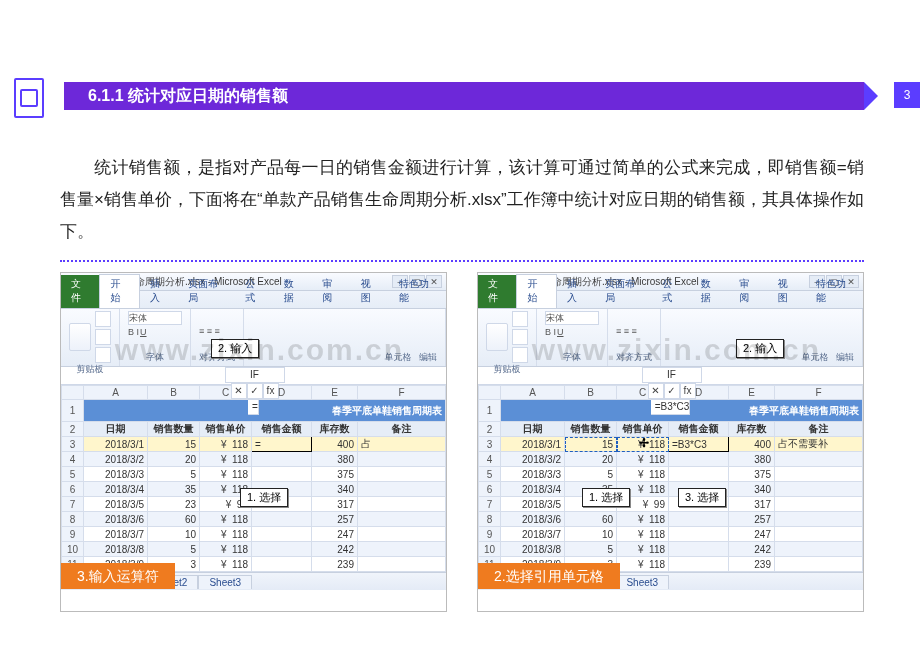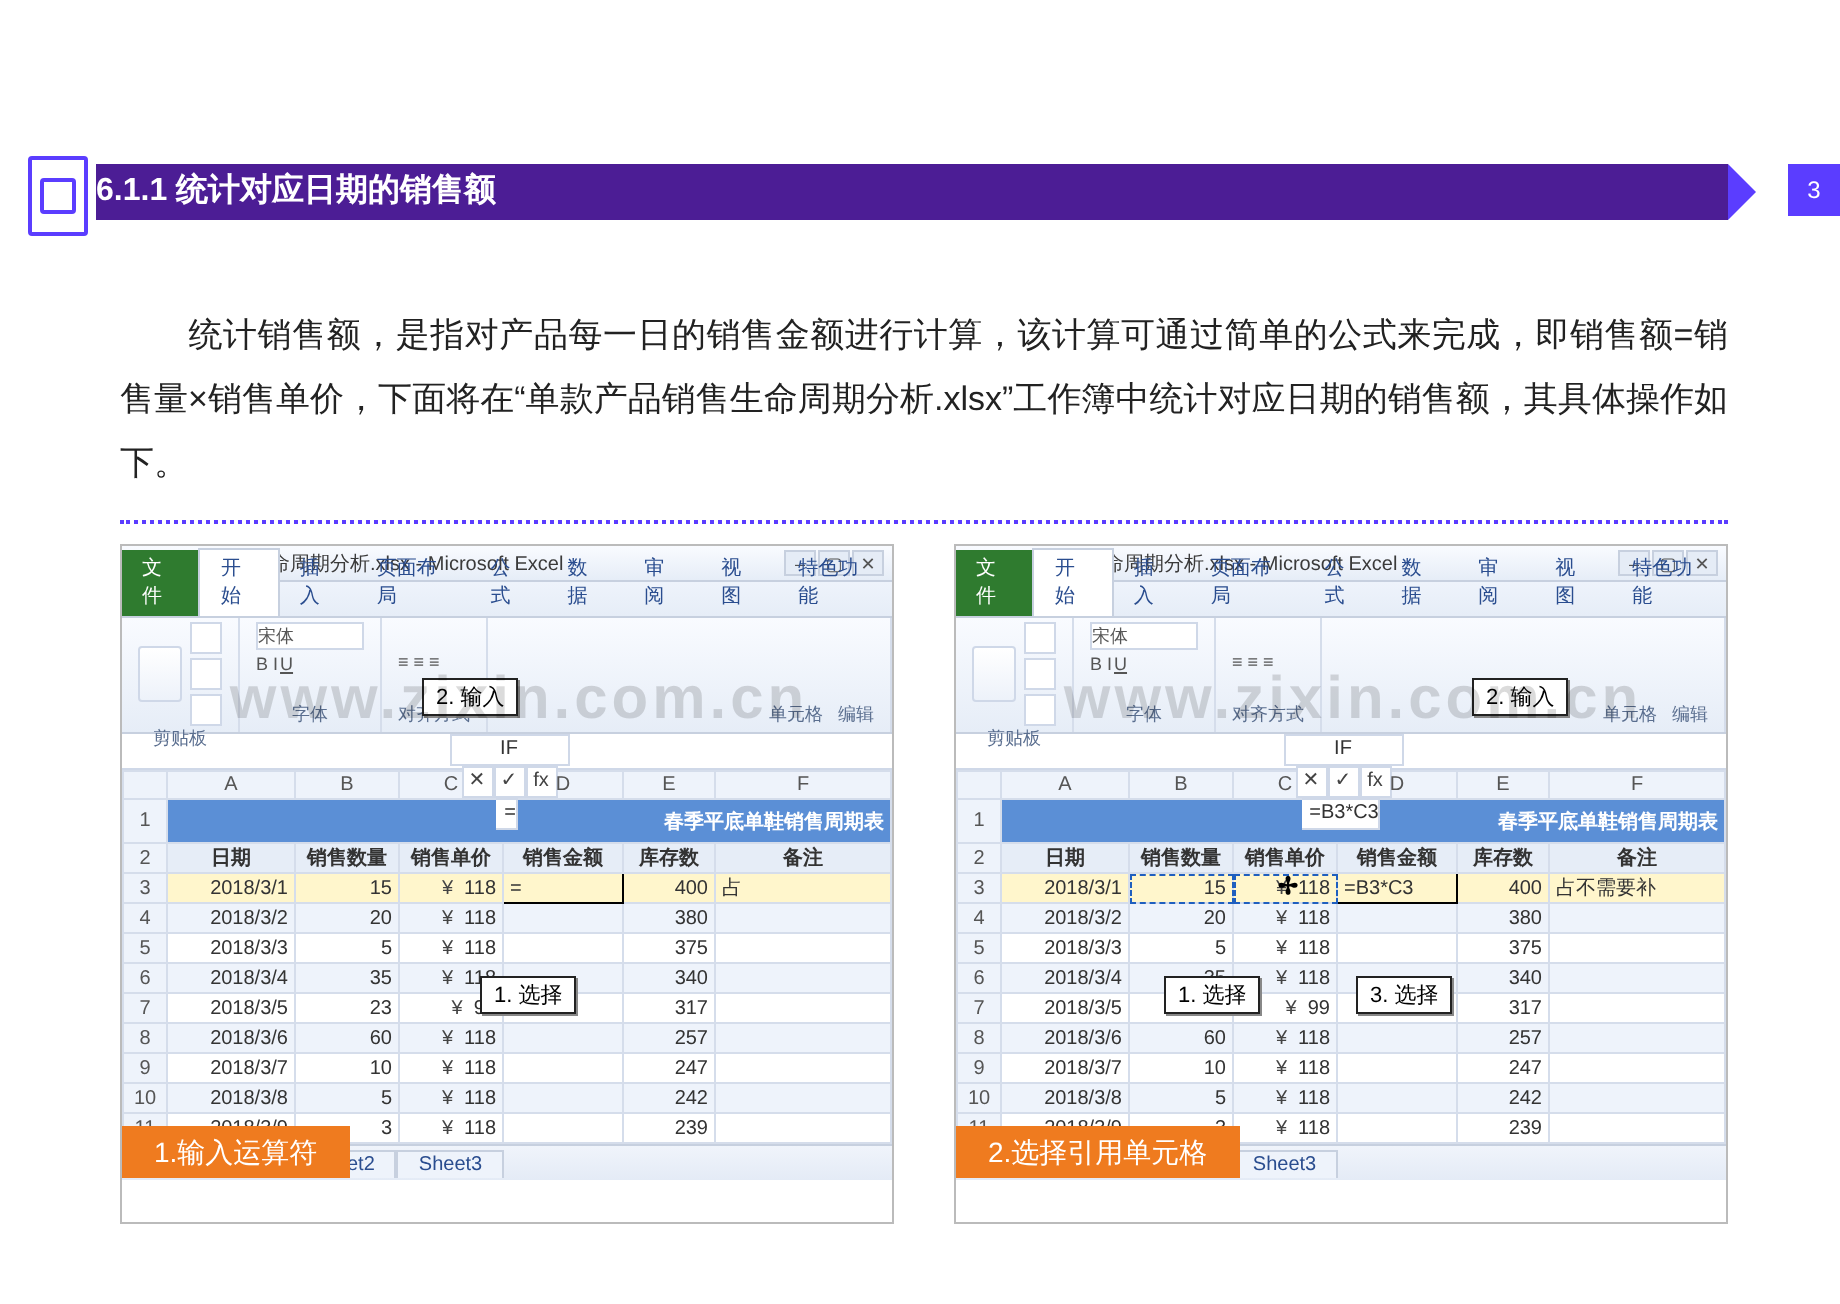--- a/index.html
+++ b/index.html
@@ -15,23 +15,23 @@
   .title-row { position: relative; margin-top: 82px; height: 30px; }
   .title-icon {
     position: absolute; left: 14px; top: -4px; width: 30px; height: 40px;
     border: 2px solid #5B3DFF; border-radius: 2px; background: #fff;
     display: flex; align-items: center; justify-content: center;
   }
   .title-icon .inner {
     width: 18px; height: 18px; border: 2px solid #5B3DFF; border-radius: 2px;
   }
   .title-bar {
-    margin-left: 48px; margin-right: 56px; height: 28px;
-    background: #4c1d95; color: #fff; font-size: 16px; font-weight: 700;
-    line-height: 28px; padding-left: 0; position: relative;
+    margin-left: 64px; margin-right: 56px; height: 28px;
+    background: #6d28d9; color: #fff; font-size: 16px; font-weight: 700;
+    line-height: 28px; padding-left: 24px; position: relative;
   }
   .title-bar::after {
     content: ""; position: absolute; right: -14px; top: 0;
     border-top: 14px solid transparent; border-bottom: 14px solid transparent;
     border-left: 14px solid #5B3DFF;
   }
   .page-badge {
     position: absolute; right: 0; top: 0; width: 26px; height: 26px;
     background: #5B3DFF; color: #fff; font-size: 12px; text-align: center;
     line-height: 26px;
@@ -355,21 +355,21 @@
             <td></td>
           </tr>
         </tbody>
       </table>
       <div class="pill shadow" style="top: 215px; left: 179px;">1. 选择</div>
       <div class="sheet-tabs">
         <div class="st ">Sheet1</div>
         <div class="st dim">Sheet2</div>
         <div class="st dim">Sheet3</div>
       </div>
-      <div class="caption">1.输入运算符</div>
+      <div class="caption">3.输入运算符</div>
     </div>
   <div class="shot" id="shot1">
       <div class="winbar">
         <span class="title">单款产品销售生命周期分析.xlsx - Microsoft Excel</span>
     <div class="ctl">
       <span>–</span>
       <span>▢</span>
       <span>✕</span>
     </div>
       </div>

